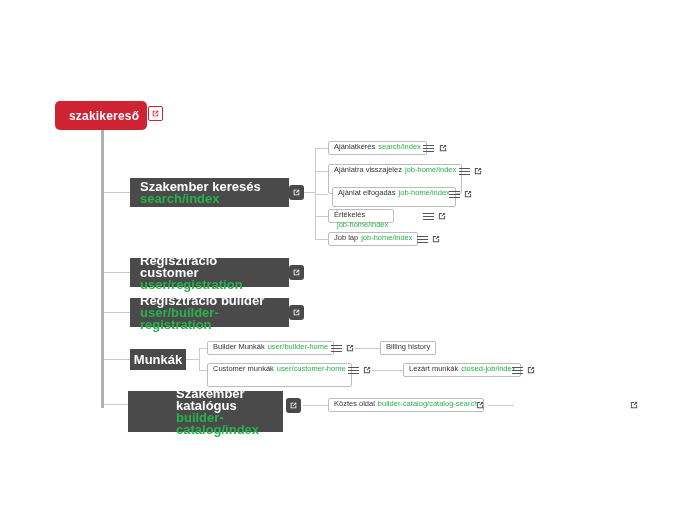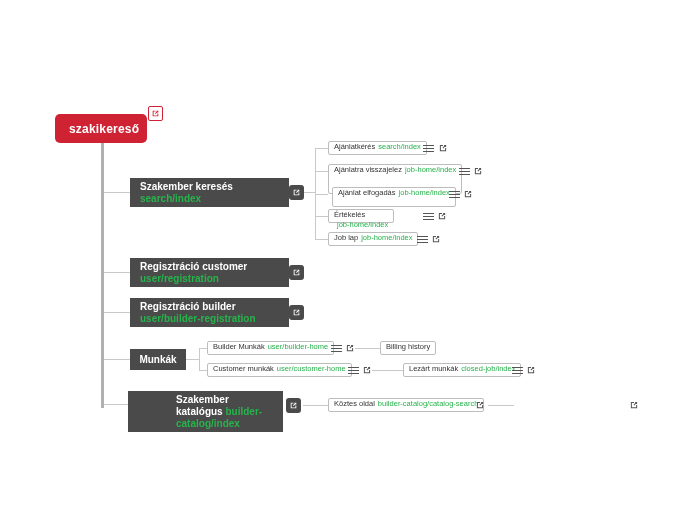--- a/index.html
+++ b/index.html
@@ -37,21 +37,21 @@
     border-radius:2px;
     display:flex;align-items:center;justify-content:center;
     box-sizing:border-box;
   }
 
   
   .dark-node{
     position:absolute;
     background:#4a4a4a;
     color:#ffffff;
-    font-size:10px;
+    font-size:13px;
     font-weight:bold;
     display:flex;align-items:center;
     padding:0 10px;
     box-sizing:border-box;
     line-height:12px;
   }
   .dark-node .stack{display:block;}
   .dark-node .path{color:#27b34b;font-weight:bold;}
   .dark-node .inline-title{font-weight:bold;}
   .dark-btn{
@@ -115,21 +115,21 @@
   <div class="ln" style="left:199px;top:370px;width:9px;height:1px;"></div>
 
   <div class="ln" style="left:355px;top:348px;width:25px;height:1px;"></div>
 
   <div class="ln" style="left:372px;top:370px;width:31px;height:1px;"></div>
 
   <div class="ln" style="left:303px;top:405px;width:25px;height:1px;"></div>
 
   <div class="ln" style="left:488px;top:405px;width:26px;height:1px;"></div>
 
-  <div class="root-node" style="left:55px;top:114px;width:92px;height:29px;">
+  <div class="root-node" style="left:55px;top:101px;width:92px;height:29px;">
     <span>szakikereső</span>
   </div>
   <div class="root-btn" style="left:148px;top:106px;">
     <svg viewBox="0 0 16 16" width="9" height="9">
       <path d="M3 3h5v1.6H4.6v6.8h6.8V8H13v5H3z" fill="#cf2233"></path>
       <path d="M9.6 3H13v3.4h-1.5V5.6L8.3 8.8 7.2 7.7l3.2-3.2H9.6z" fill="#cf2233"></path>
     </svg>
   </div>
 
   <div class="dark-node" style="left:130px;top:178px;width:159px;height:29px;">
@@ -264,21 +264,21 @@
       <span class="s2"></span>
       <span class="s3"></span>
   </div>
   <div class="icon-ext" style="left:345px;top:343px;">
     <svg viewBox="0 0 16 16" width="10" height="10">
       <path d="M3 3h5v1.6H4.6v6.8h6.8V8H13v5H3z" fill="#555"></path>
       <path d="M9.6 3H13v3.4h-1.5V5.6L8.3 8.8 7.2 7.7l3.2-3.2H9.6z" fill="#555"></path>
     </svg>
   </div>
 
-  <div class="leaf" style="left:207px;top:363px;height:14px;">
+  <div class="leaf" style="left:207px;top:363px;height:24px;">
     <span>Customer munkák</span>
     <span class="path">user/customer-home</span>
   </div>
   <div class="icon-ham" style="left:348px;top:365px;">
     <span class="s1"></span>
       <span class="s2"></span>
       <span class="s3"></span>
   </div>
   <div class="icon-ext" style="left:362px;top:365px;">
     <svg viewBox="0 0 16 16" width="10" height="10">

